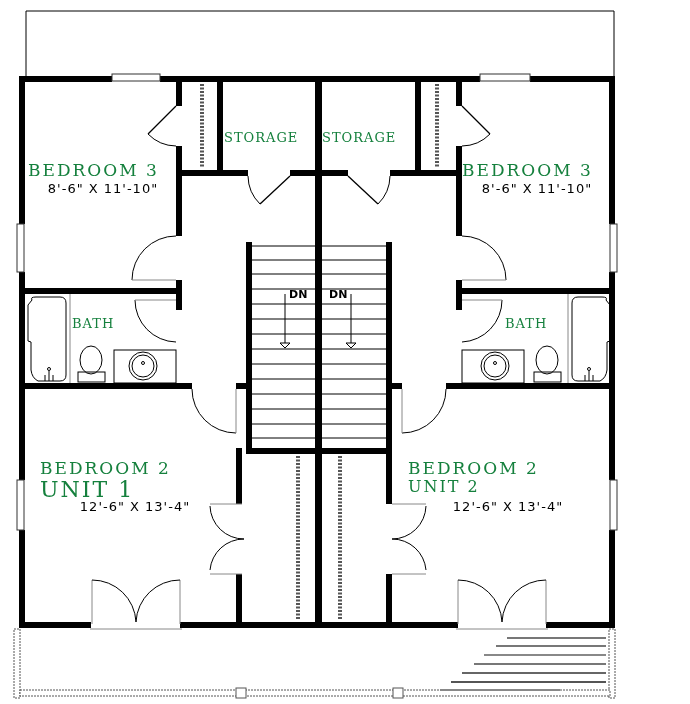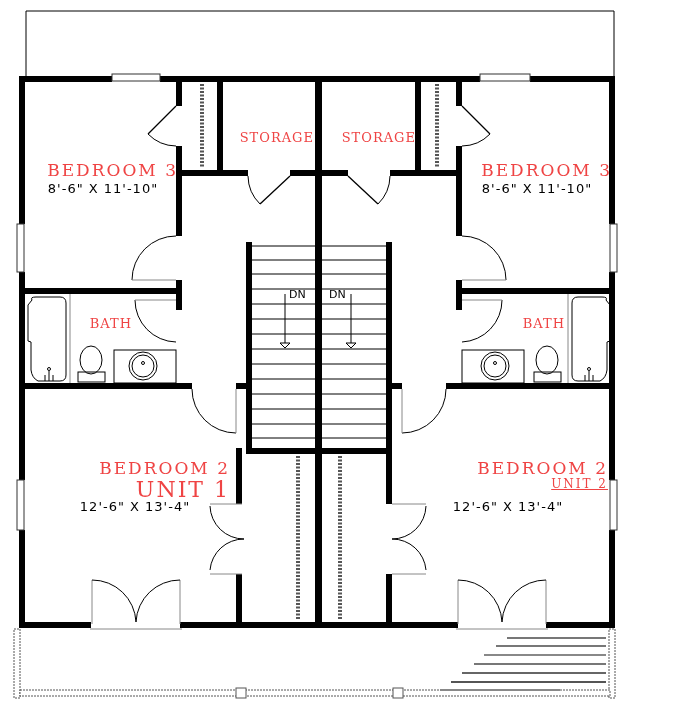--- a/index.html
+++ b/index.html
@@ -4,23 +4,23 @@
 <style>
   html, body { margin: 0; padding: 0; background: #ffffff; }
   body { width: 690px; height: 704px; overflow: hidden; position: relative; }
   #plan { position: absolute; left: 0; top: 0; width: 690px; height: 704px; }
   .wall { fill: #000; }
   .thin { stroke: #000; stroke-width: 1; fill: none; }
   .thin2 { stroke: #000; stroke-width: 1.3; fill: none; }
   .gray { stroke: #888; stroke-width: 1; fill: none; }
   .dashbar { stroke: #555; stroke-width: 4; stroke-dasharray: 2 1.5; fill: none; }
   .win { fill: #fff; stroke: #333; stroke-width: 1; }
-  .lbl { position: absolute; font-family: "DejaVu Serif", "Liberation Serif", serif; color: #ef4444; text-align: right; white-space: nowrap; letter-spacing: 2px; }
+  .lbl { position: absolute; font-family: "DejaVu Serif", "Liberation Serif", serif; color: #15803d; text-align: left; white-space: nowrap; letter-spacing: 2px; }
   .dim { position: absolute; font-family: "DejaVu Sans", "Liberation Sans", sans-serif; color: #000; text-align: center; white-space: nowrap; font-size: 13px; letter-spacing: 1px; }
-  .sm { position: absolute; font-family: "DejaVu Sans", "Liberation Sans", sans-serif; font-size: 11px; color: #000; }
+  .sm { position: absolute; font-family: "DejaVu Sans", "Liberation Sans", sans-serif; font-size: 11px; color: #000; font-weight: bold; }
 </style>
 </head>
 <body>
 
 <svg id="plan" viewBox="0 0 690 704" xmlns="http://www.w3.org/2000/svg">
 
   <g>
     <polyline class="thin" points="26,76 26,11 614,11 614,76"></polyline>
   </g>
 
@@ -235,15 +235,15 @@
 <div class="lbl" style="left:40px; top:458px; width:190px; font-size:17px;">BEDROOM 2</div>
 <div class="lbl" style="left:40px; top:477px; width:190px; font-size:22px;">UNIT 1</div>
 <div class="dim" style="left:40px; top:499px; width:190px;">12'-6" X 13'-4"</div>
 <div class="sm" style="left:289px; top:288px;">DN</div>
 
 <div class="lbl" style="left:462px; top:160px; width:150px; font-size:17px;">BEDROOM 3</div>
 <div class="dim" style="left:462px; top:181px; width:150px;">8'-6" X 11'-10"</div>
 <div class="lbl" style="left:322px; top:130px; width:94px; font-size:13px; letter-spacing:1px;">STORAGE</div>
 <div class="lbl" style="left:505px; top:316px; width:60px; font-size:13px; letter-spacing:1px;">BATH</div>
 <div class="lbl" style="left:408px; top:458px; width:200px; font-size:17px;">BEDROOM 2</div>
-<div class="lbl" style="left:408px; top:477px; width:200px; font-size:12px;text-decoration:underline;">UNIT 2</div>
+<div class="lbl" style="left:408px; top:477px; width:200px; font-size:16px;">UNIT 2</div>
 <div class="dim" style="left:408px; top:499px; width:200px;">12'-6" X 13'-4"</div>
 <div class="sm" style="left:329px; top:288px;">DN</div>
 
 </body></html>

